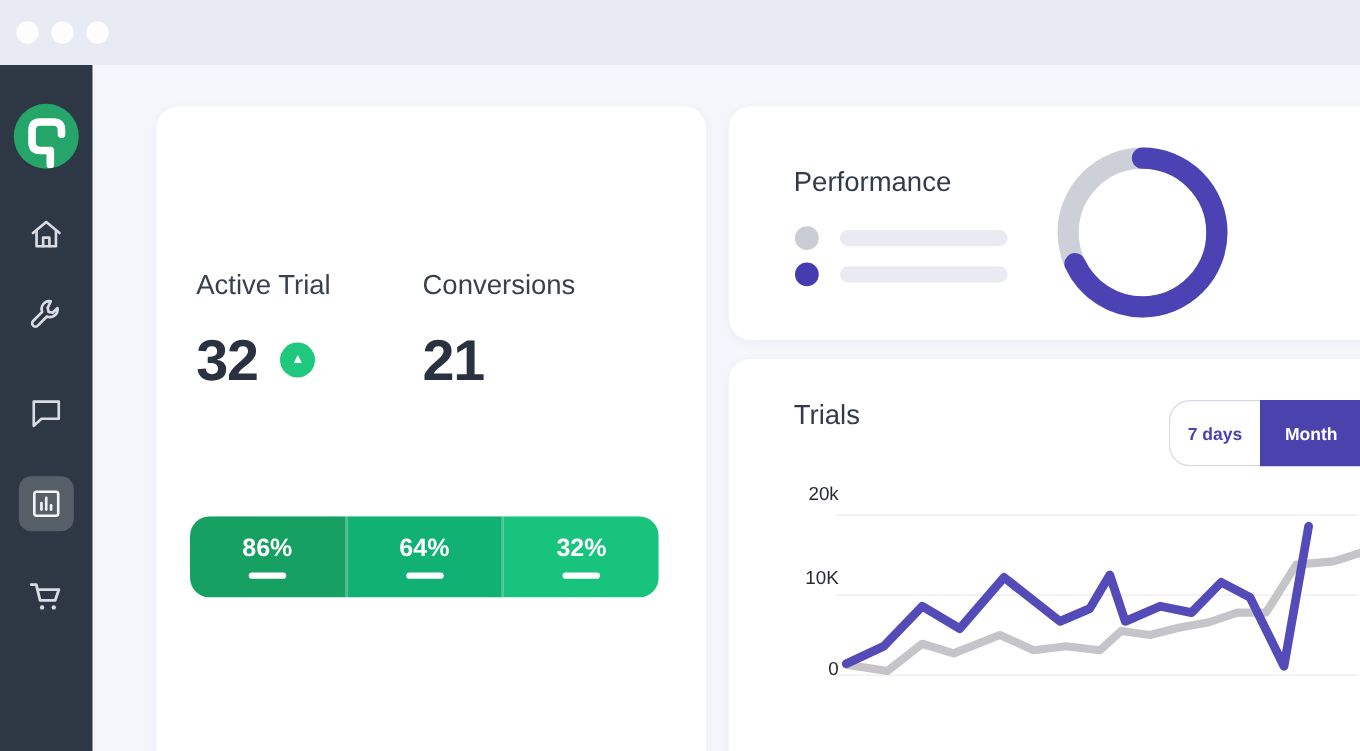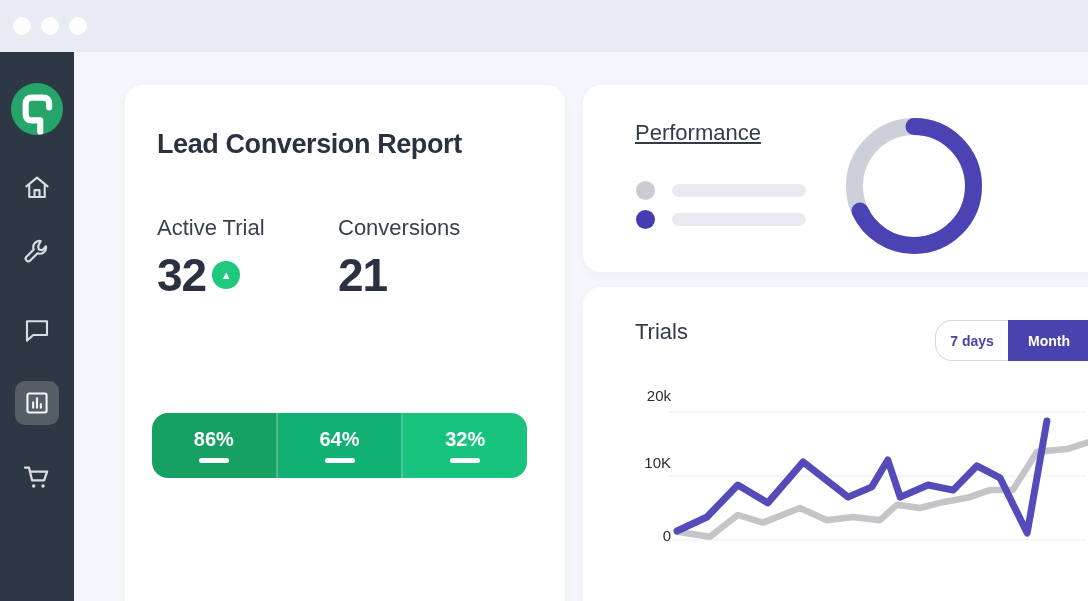--- a/index.html
+++ b/index.html
@@ -20,42 +20,42 @@
   .nav-item.active-bg { left:15px; width:44px; border-radius:10px; background:#565e68; }
   .nav-item svg { display:block; }
   
   .card { position:absolute; background:#ffffff; border-radius:18px; box-shadow:0 2px 8px rgba(30,40,90,.04); }
   .card-lead { left:125px; top:85px; width:440px; height:560px; }
   .card-perf { left:583px; top:85px; width:560px; height:187px; }
   .card-rev  { left:583px; top:287px; width:560px; height:360px; }
   
   .lead-title { position:absolute; left:32px; top:44px; font-size:27px; font-weight:700; color:#2a3140; letter-spacing:-0.4px; }
   .stat-label { position:absolute; top:130px; font-size:22px; color:#39414f; }
-  .stat-value-row { position:absolute; top:163px; display:flex; align-items:center; gap:6px; }
+  .stat-value-row { position:absolute; top:176px; display:flex; align-items:center; gap:18px; }
   .stat-value { font-size:46px; font-weight:700; color:#2a3140; letter-spacing:-1px; }
   .col1 { left:32px; } .col2 { left:213px; }
   .trend-badge { width:28px; height:28px; border-radius:50%; display:flex; align-items:center; justify-content:center; }
   .trend-badge span { color:#fff; font-size:11px; line-height:1; transform:translateY(-0.5px); }
   .funnel-title { position:absolute; left:32px; top:282px; font-size:22px; color:#39414f; }
   .funnel { position:absolute; left:27px; top:328px; width:375px; height:65px; border-radius:16px; overflow:hidden; display:flex;text-align:right; }
   .funnel-seg { flex:1; display:flex; flex-direction:column; align-items:center; justify-content:center; border-right:2px solid rgba(255,255,255,.25); }
   .funnel-seg:last-child { border-right:none; }
   .funnel-seg .pct { color:#fff; font-size:20px; font-weight:700; }
   .funnel-seg .dash { width:30px; height:5px; border-radius:3px; background:#fff; margin-top:7px; }
   
-  .perf-title { position:absolute; left:52px; top:35px; font-size:22px; color:#333b4a;text-decoration:underline; }
+  .perf-title { position:absolute; left:52px; top:48px; font-size:22px; color:#333b4a; }
   .legend-row { position:absolute; left:53px; display:flex; align-items:center; gap:17px; }
   .legend-row.r1 { top:96px; } .legend-row.r2 { top:125px; }
   .legend-dot { width:19px; height:19px; border-radius:50%; }
   .legend-bar { width:134px; height:13px; border-radius:7px; background:#e9eaf2; }
   .donut-wrap { position:absolute; left:256px; top:26px; width:150px; height:150px; }
   
   .rev-title { position:absolute; left:52px; top:32px; font-size:22px; color:#333b4a; }
   .range-toggle { position:absolute; left:352px; top:33px; height:35px; display:flex; }
-  .tab { height:41px; display:flex; align-items:center; justify-content:center; font-size:14px; font-weight:700; cursor:pointer;text-align:right; }
+  .tab { height:53px; display:flex; align-items:center; justify-content:center; font-size:14px; font-weight:700; cursor:pointer;text-align:right; }
   .tab-7days { width:73px; background:#ffffff; color:var(--accent,#4a43ad); border:1.5px solid #d4d8e6; border-right:none; border-radius:17px 0 0 17px; }
   .tab-month { width:82px; background:var(--accent,#4a43ad); color:#ffffff; }
   .ytick { position:absolute; left:52px; width:36px; text-align:right; font-size:15px; color:#272c34; }
   .ytick.t20 { top:100px; } .ytick.t10 { top:167px; } .ytick.t0 { top:240px; }
   .rev-chart { position:absolute; left:30px; top:100px; width:475px; height:170px; }
   .gridline { stroke:#ebebf1; stroke-width:1; }
 </style>
 </head>
 <body>
 
@@ -100,21 +100,20 @@
   <div class="nav-item" style="top:403px;">
     <svg width="32" height="32" viewBox="0 0 24 24" fill="none" stroke="#d9dde3" stroke-width="1.7" stroke-linecap="round" stroke-linejoin="round">
       <path d="M3 5 H6 L8.3 14.5 H17.3 L19.6 8 H6.8"></path>
       <circle cx="9.5" cy="18.7" r="1.3" fill="#d9dde3" stroke="none"></circle>
       <circle cx="16.5" cy="18.7" r="1.3" fill="#d9dde3" stroke="none"></circle>
     </svg>
   </div>
 </div>
 
 <div class="card card-lead">
-  <div class="lead-title">Lead Conversion Report</div>
 
   <div class="stat-label col1">Active Trial</div>
   <div class="stat-label col2">Conversions</div>
 
   <div class="stat-value-row col1">
     <span class="stat-value">32</span>
     <span class="trend-badge" style="background: rgb(30, 201, 125);">
         <span>▲</span>
       </span>
   </div>

